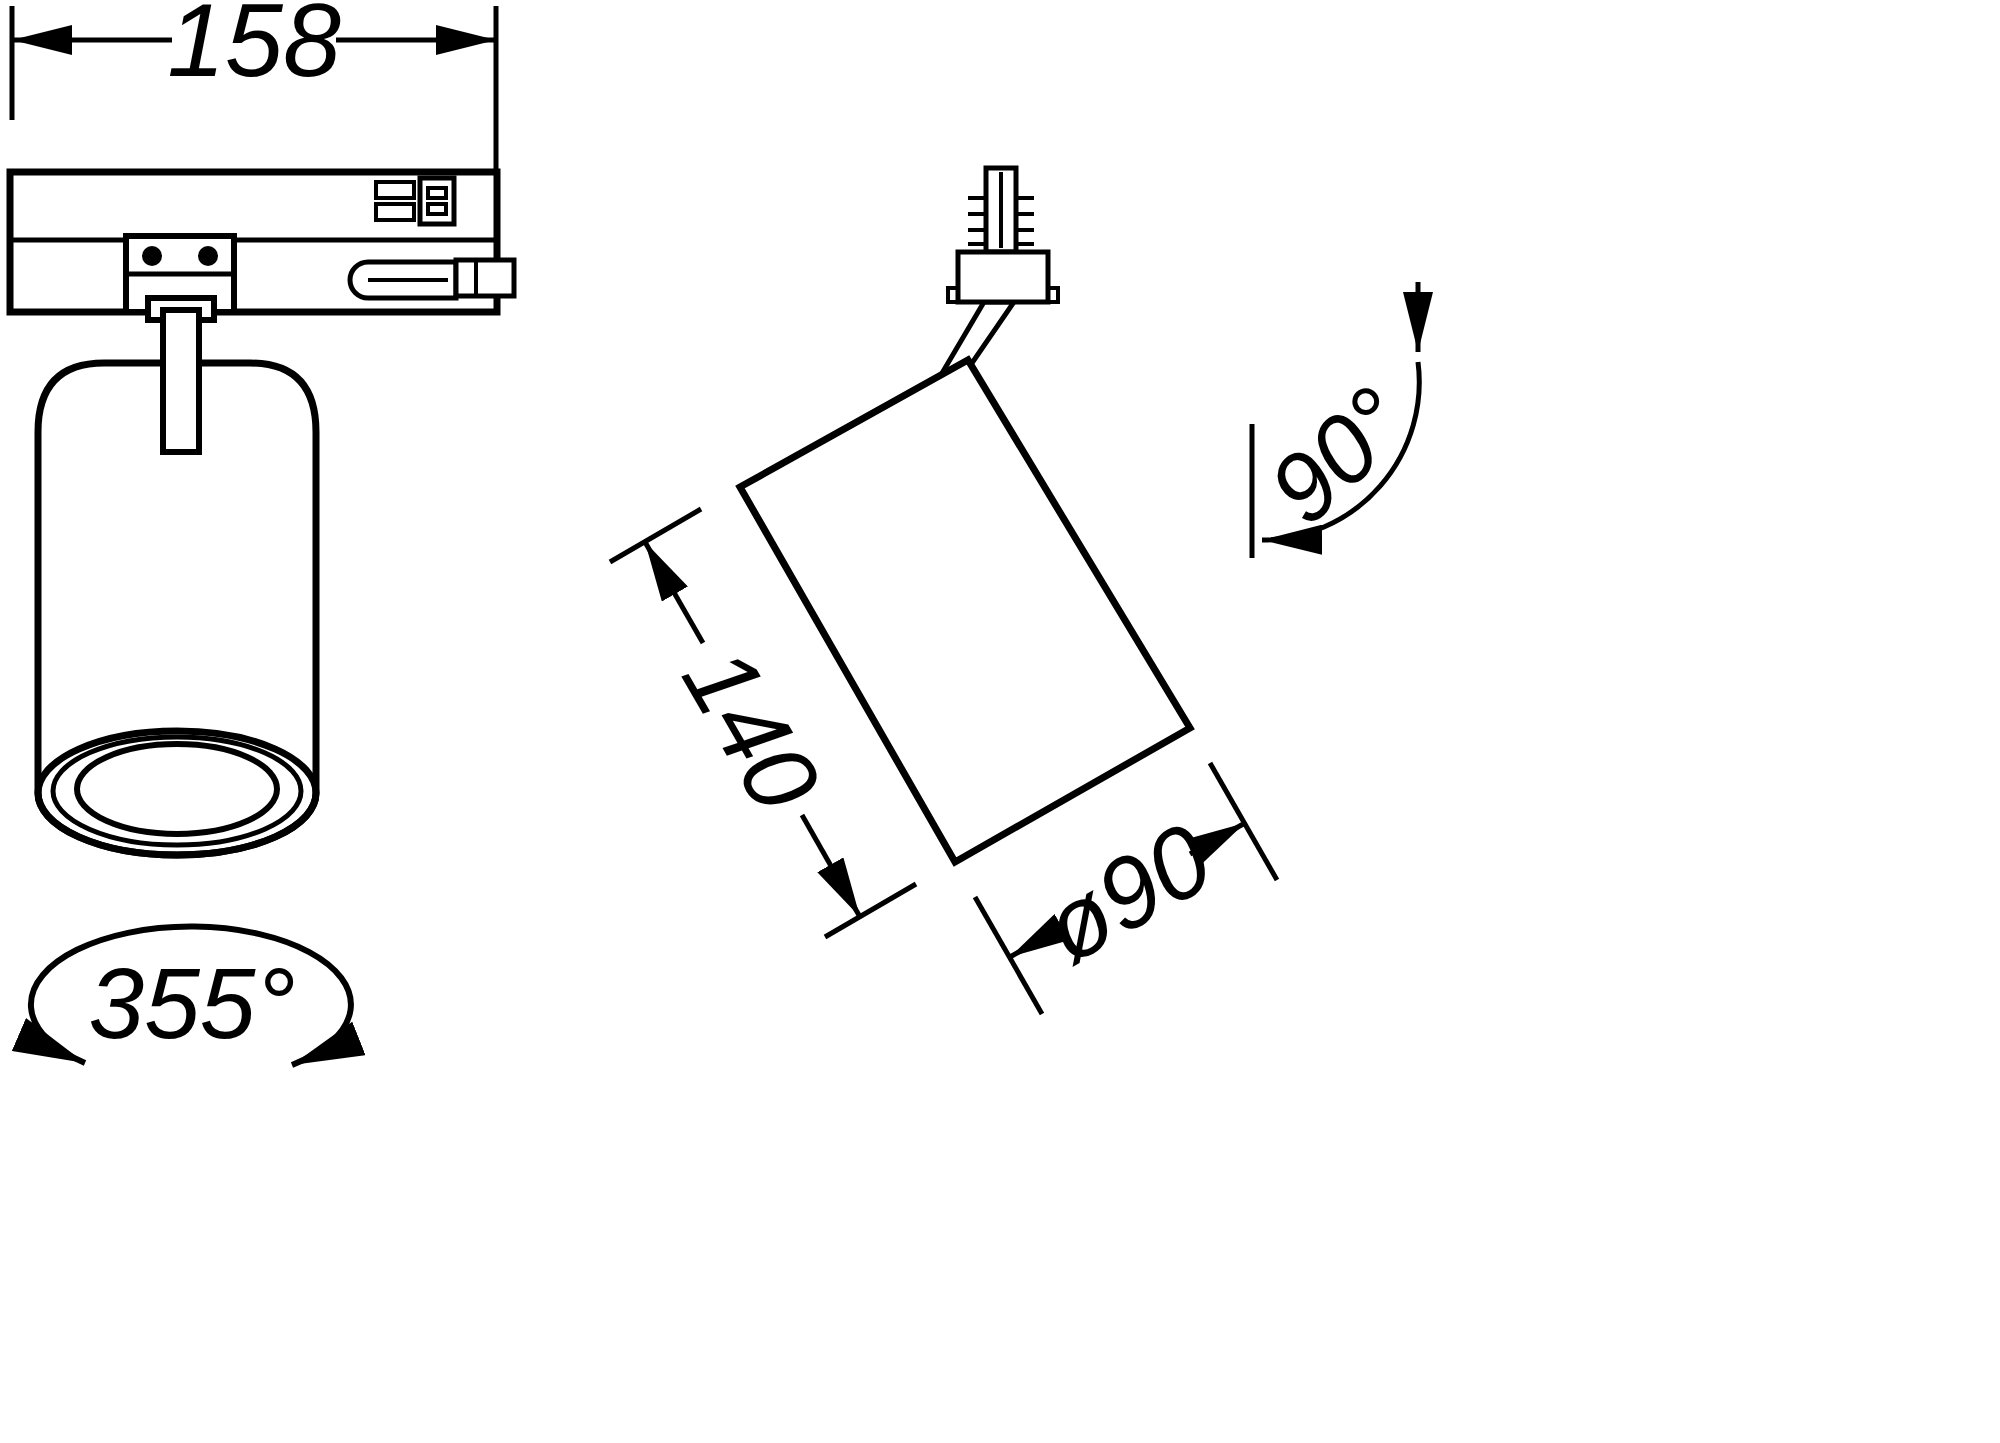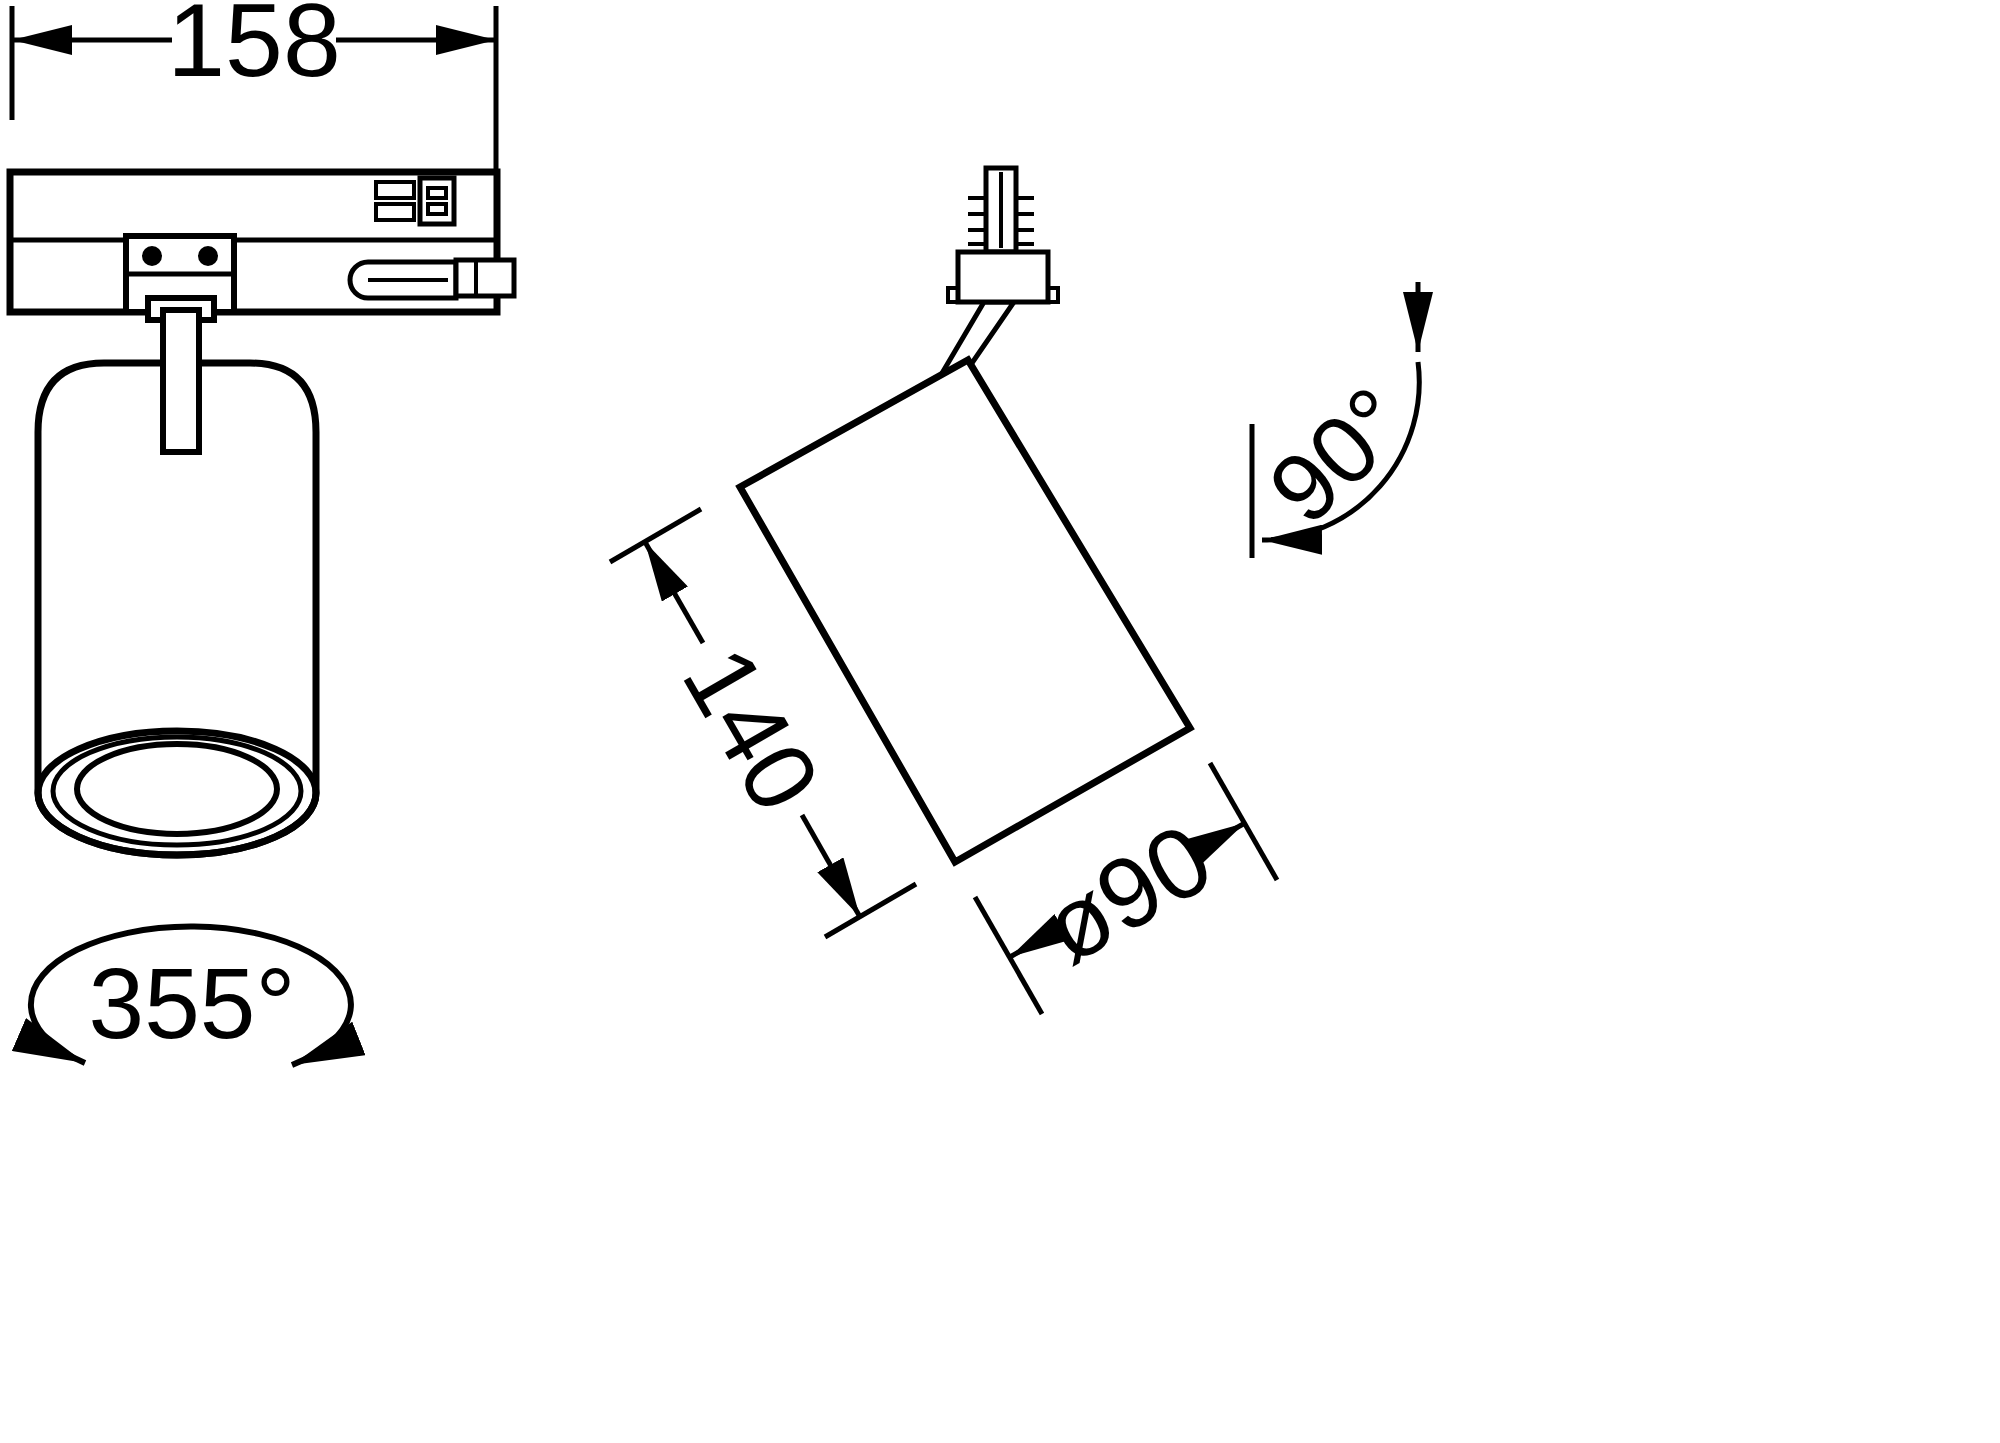--- a/index.html
+++ b/index.html
@@ -2,20 +2,21 @@
 <html><head>
 <meta charset="utf-8">
 <style>
   html, body { margin: 0; padding: 0; background: #ffffff; }
   .stage {
     position: relative;
     width: 2000px;
     height: 1119px;
     background: #ffffff;
     overflow: hidden;
+    font-style: italic;
   }
   svg { display: block; }
   text {
     font-family: "Liberation Sans", "DejaVu Sans", sans-serif;
     fill: #000000;
     font-weight: 400;
   }
   .lbl-lg  { font-size: 104px; }
   .lbl-md  { font-size: 100px; }
   .lbl-ang { font-size: 96px; }

